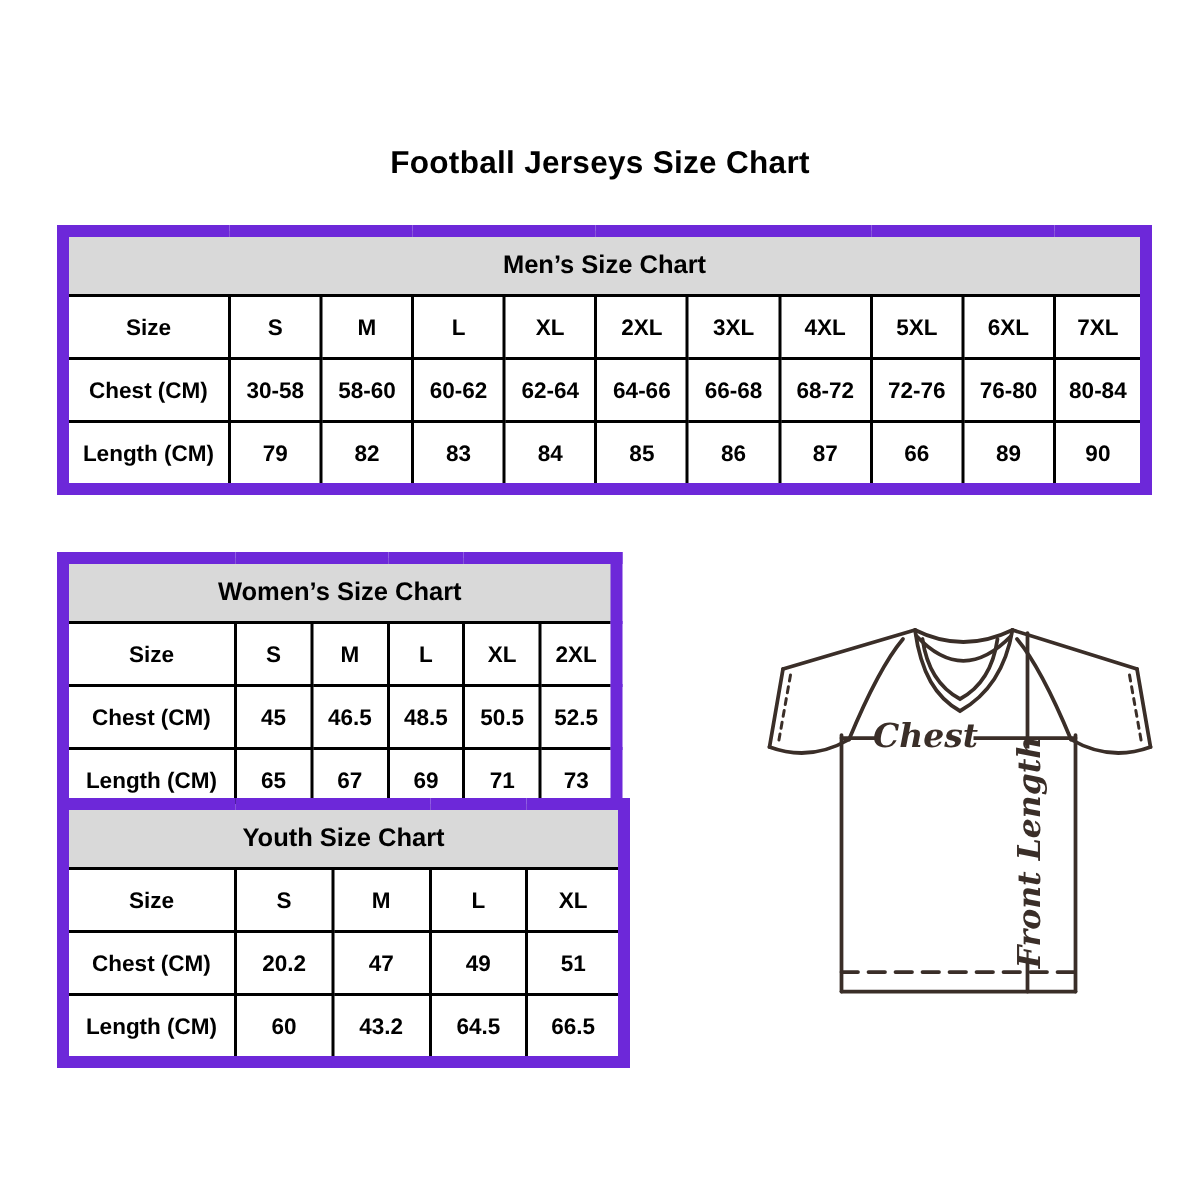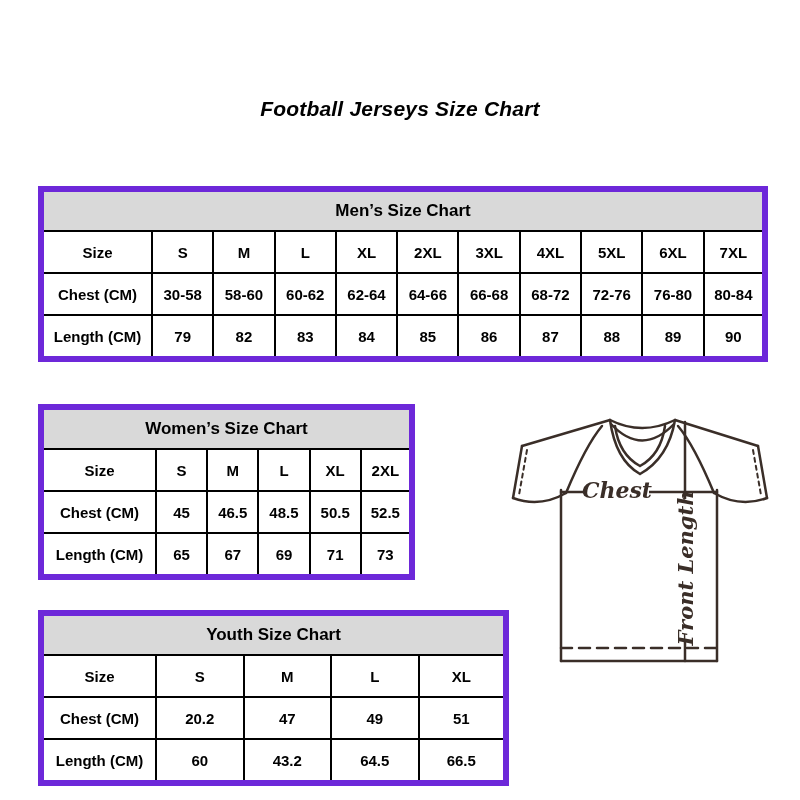--- a/index.html
+++ b/index.html
@@ -5,38 +5,36 @@
   html,body { margin:0; padding:0; }
   body {
     width:800px; height:800px; background:#ffffff; position:relative;
     font-family:"Liberation Sans", sans-serif; color:#000;
     overflow:hidden;
   }
   .page-title {
     position:absolute; left:10px; top:97px; width:780px;
     text-align:center; font-size:21px; font-weight:bold; margin:0;
     letter-spacing:0.2px;
-    font-style:italic;
   }
   table.size-table {
     position:absolute; border-collapse:collapse; table-layout:fixed;
-    border:6px solid #6d28d9;
-    margin-top:36px;
+    border:8px solid #6d28d9;
   }
   .size-table th, .size-table td {
     border:2px solid #000; text-align:center; vertical-align:middle;
     font-weight:bold; padding:0;
   }
   .size-table th {
     background:#d9d9d9; height:38px; font-size:17px;
   }
   .size-table td { height:40px; font-size:15px; background:#fff; }
   table.men   { left:38px; top:150px; width:730px; }
   table.women { left:38px; top:368px; width:377px; }
-  table.youth { left:38px; top:574px; width:471px; }
+  table.youth { left:38px; top:532px; width:382px; }
   .jersey-svg { position:absolute; left:500px; top:393px; }
   .jersey-svg path, .jersey-svg line { fill:none; stroke:#3a2e28; stroke-width:2.5; stroke-linecap:round; }
   .jersey-svg .dash-fine  { stroke-dasharray:4 4;  stroke-width:2; }
   .jersey-svg .dash-hem   { stroke-dasharray:11 7; }
   .jersey-svg rect.mask { fill:#fff; stroke:none; }
   .jersey-svg text {
     fill:#3a2e28; font-family:"DejaVu Serif", serif;
     font-style:italic; font-weight:bold;
   }
 </style>
@@ -84,21 +82,21 @@
       </tr>
       <tr>
         <td>Length (CM)</td>
         <td>79</td>
         <td>82</td>
         <td>83</td>
         <td>84</td>
         <td>85</td>
         <td>86</td>
         <td>87</td>
-        <td>88</td>
+        <td>66</td>
         <td>89</td>
         <td>90</td>
       </tr>
     </tbody>
 </table>
 
 <table class="size-table women">
   <colgroup>
       <col style="width:115px">
       <col span="5">

